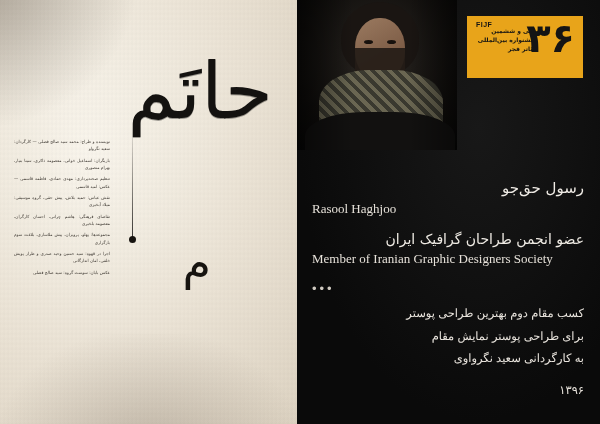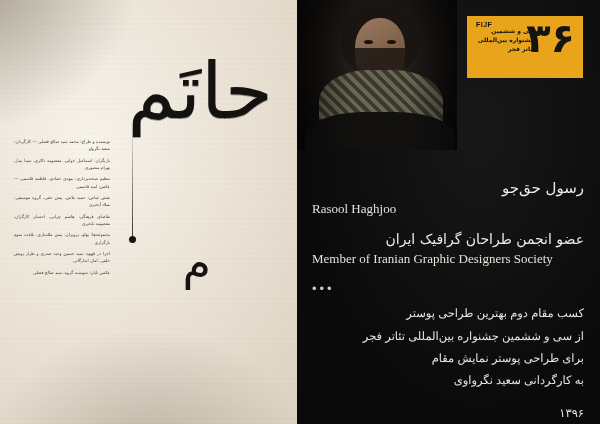--- a/index.html
+++ b/index.html
@@ -348,21 +348,20 @@
     <div class="rtext">
       <div class="name-fa">رسول حق‌جو</div>
       <div class="name-en">Rasool Haghjoo</div>
       <div class="org-fa">عضو انجمن طراحان گرافیک ایران</div>
       <div class="org-en">Member of Iranian Graphic Designers Society</div>
 
       <div class="dots">•••</div>
 
       <div class="award">
         <div>کسب مقام دوم بهترین طراحی پوستر</div>
-        <div>از سی و ششمین جشنواره بین‌المللی تئاتر فجر</div>
         <div>برای طراحی پوستر نمایش مقام</div>
         <div>به کارگردانی سعید نگرواوی</div>
       </div>
       <div class="year">۱۳۹۶</div>
     </div>
 
   </div>
 </div>
 
 </body></html>

